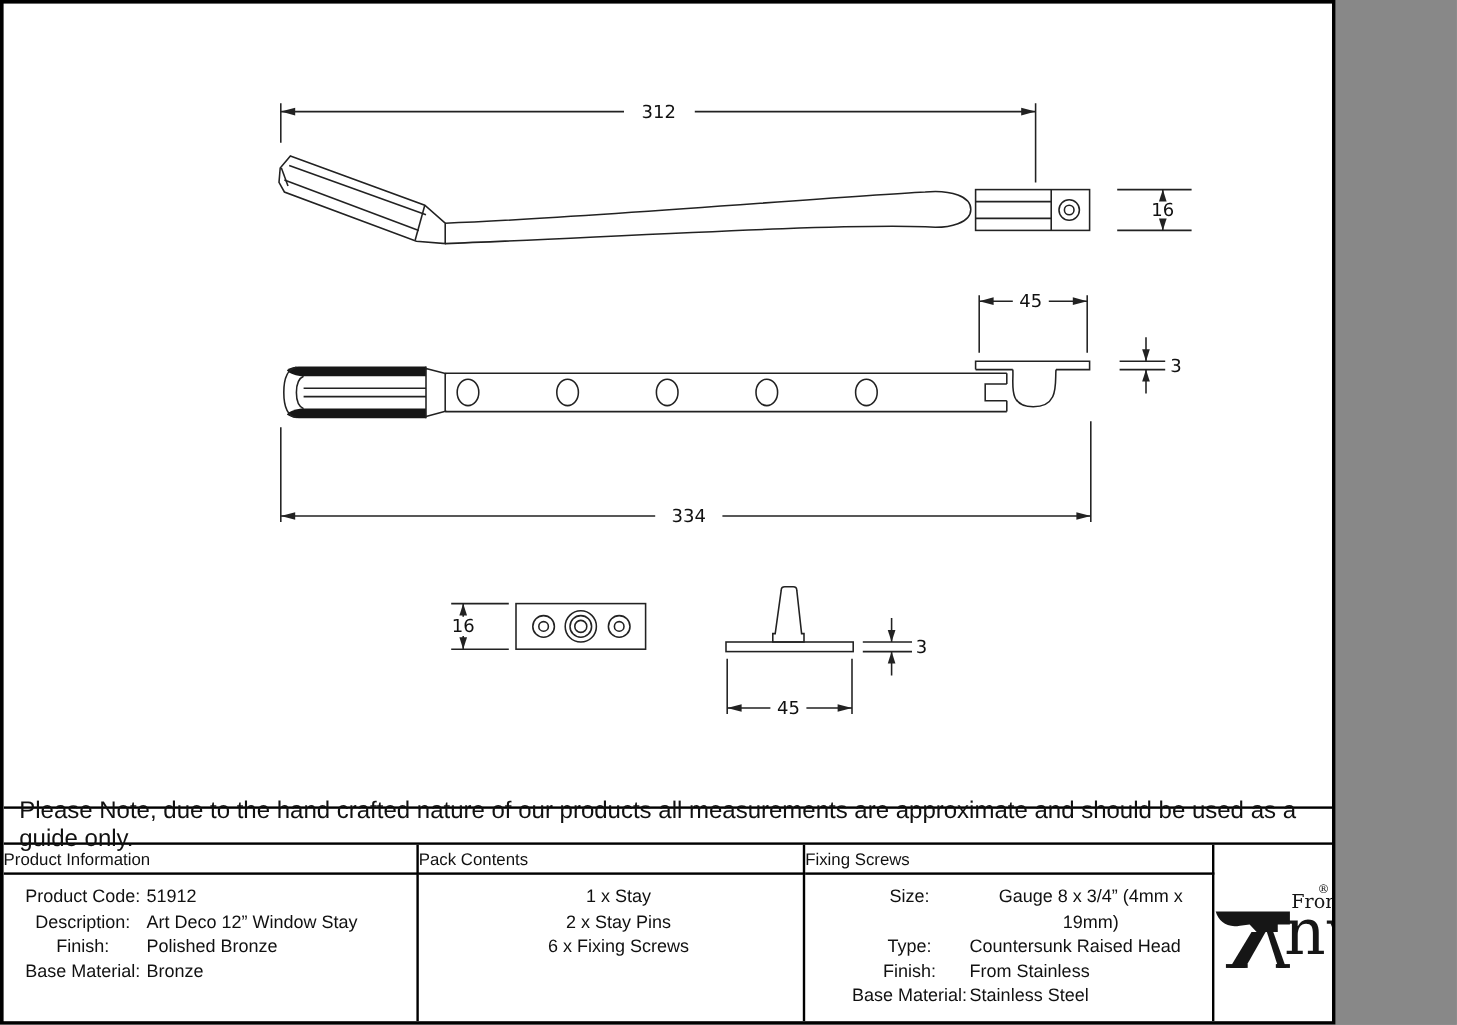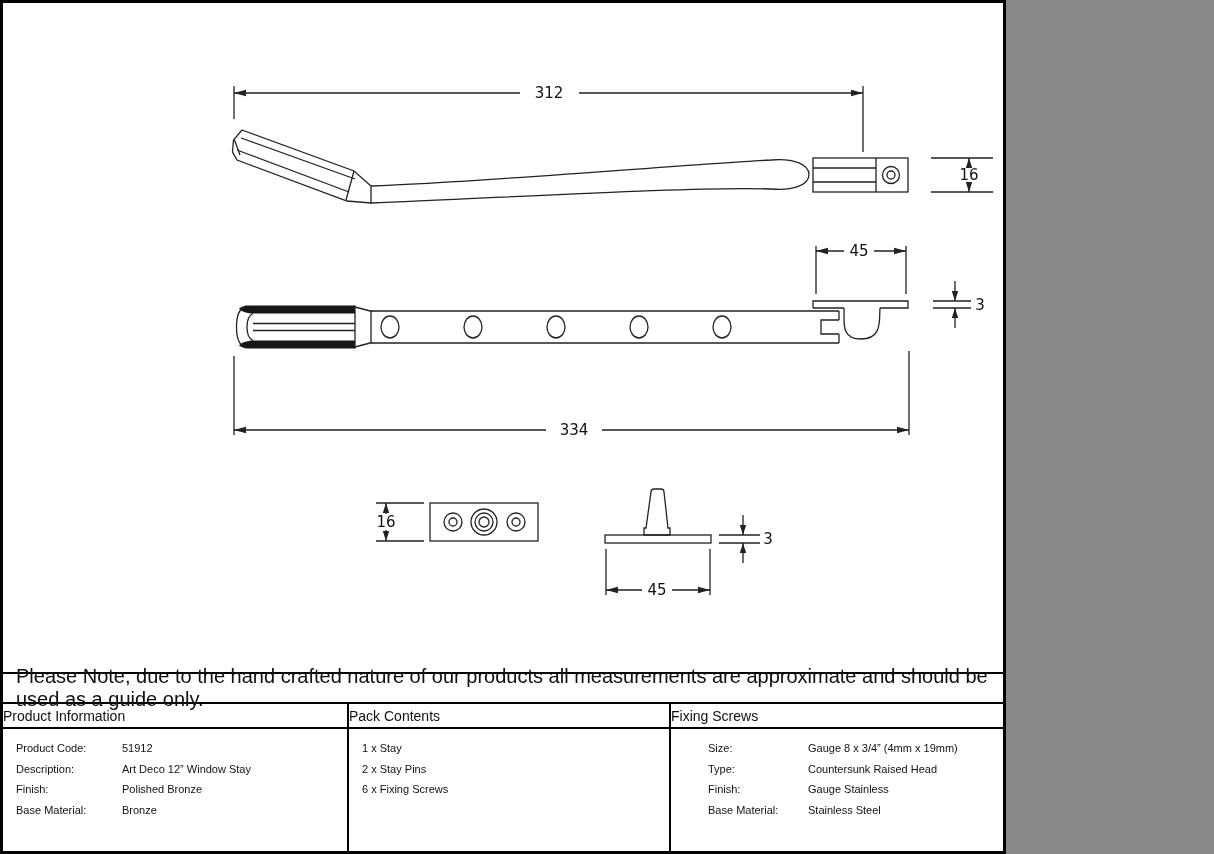--- a/index.html
+++ b/index.html
@@ -1,17 +1,17 @@
 <!DOCTYPE html>
 <html><head>
 <meta charset="utf-8">
 <style>
   html,body{margin:0;padding:0;background:#888;}
   .sheet{
-    position:relative;width:1006px;height:854px;background:#fff;
+    position:relative;width:1113px;height:854px;background:#fff;
     box-sizing:border-box;border:3px solid #000;overflow:hidden;
     font-family:"Liberation Sans", sans-serif;color:#111;
   }
   svg text{font-family:"DejaVu Sans", sans-serif;}
   .drawing-svg{position:absolute;top:0;left:0;}
   .bottom{position:absolute;left:0;right:0;top:669px;bottom:0;}
   .note-row{
     height:32px;border-top:2px solid #000;border-bottom:2px solid #000;
     display:flex;align-items:center;padding-left:13px;font-size:20px;
     box-sizing:border-box;
@@ -20,21 +20,21 @@
     display:grid;
     grid-template-columns:346px 322px 341px auto;
     grid-template-rows:25px auto;
     height:calc(100% - 32px);
   }
   .cell{box-sizing:border-box;overflow:hidden;}
   .hcell{
     border-right:2px solid #000;border-bottom:2px solid #000;
     font-size:14px;display:flex;align-items:center;padding-left:0;
   }
-  .ccell{border-right:2px solid #000;padding:9px 0 0 13px;font-size:11px;line-height:20.6px;}
+  .ccell{border-right:2px solid #000;padding:9px 0 0 13px;font-size:15px;line-height:20.6px;text-align:center;}
   .logo-cell{
     grid-column:4;grid-row:1/3;display:flex;align-items:center;justify-content:center;
   }
   .kv{display:flex;}
   .kv .k{flex:0 0 106px;}
   .fix .k{flex:0 0 100px;margin-left:24px;}
   
   .logo{position:relative;width:178px;height:84px;}
   .anvil-a{position:absolute;left:0;top:14px;width:64px;height:62px;}
   .nvil{
@@ -221,21 +221,21 @@
         <div class="kv">
           <span class="k">Size:</span>
           <span class="v">Gauge 8 x 3/4” (4mm x 19mm)</span>
         </div>
         <div class="kv">
           <span class="k">Type:</span>
           <span class="v">Countersunk Raised Head</span>
         </div>
         <div class="kv">
           <span class="k">Finish:</span>
-          <span class="v">Gauge Stainless</span>
+          <span class="v">From Stainless</span>
         </div>
         <div class="kv">
           <span class="k">Base Material:</span>
           <span class="v">Stainless Steel</span>
         </div>
       </div>
     </div>
   </div>
 
 </div>

